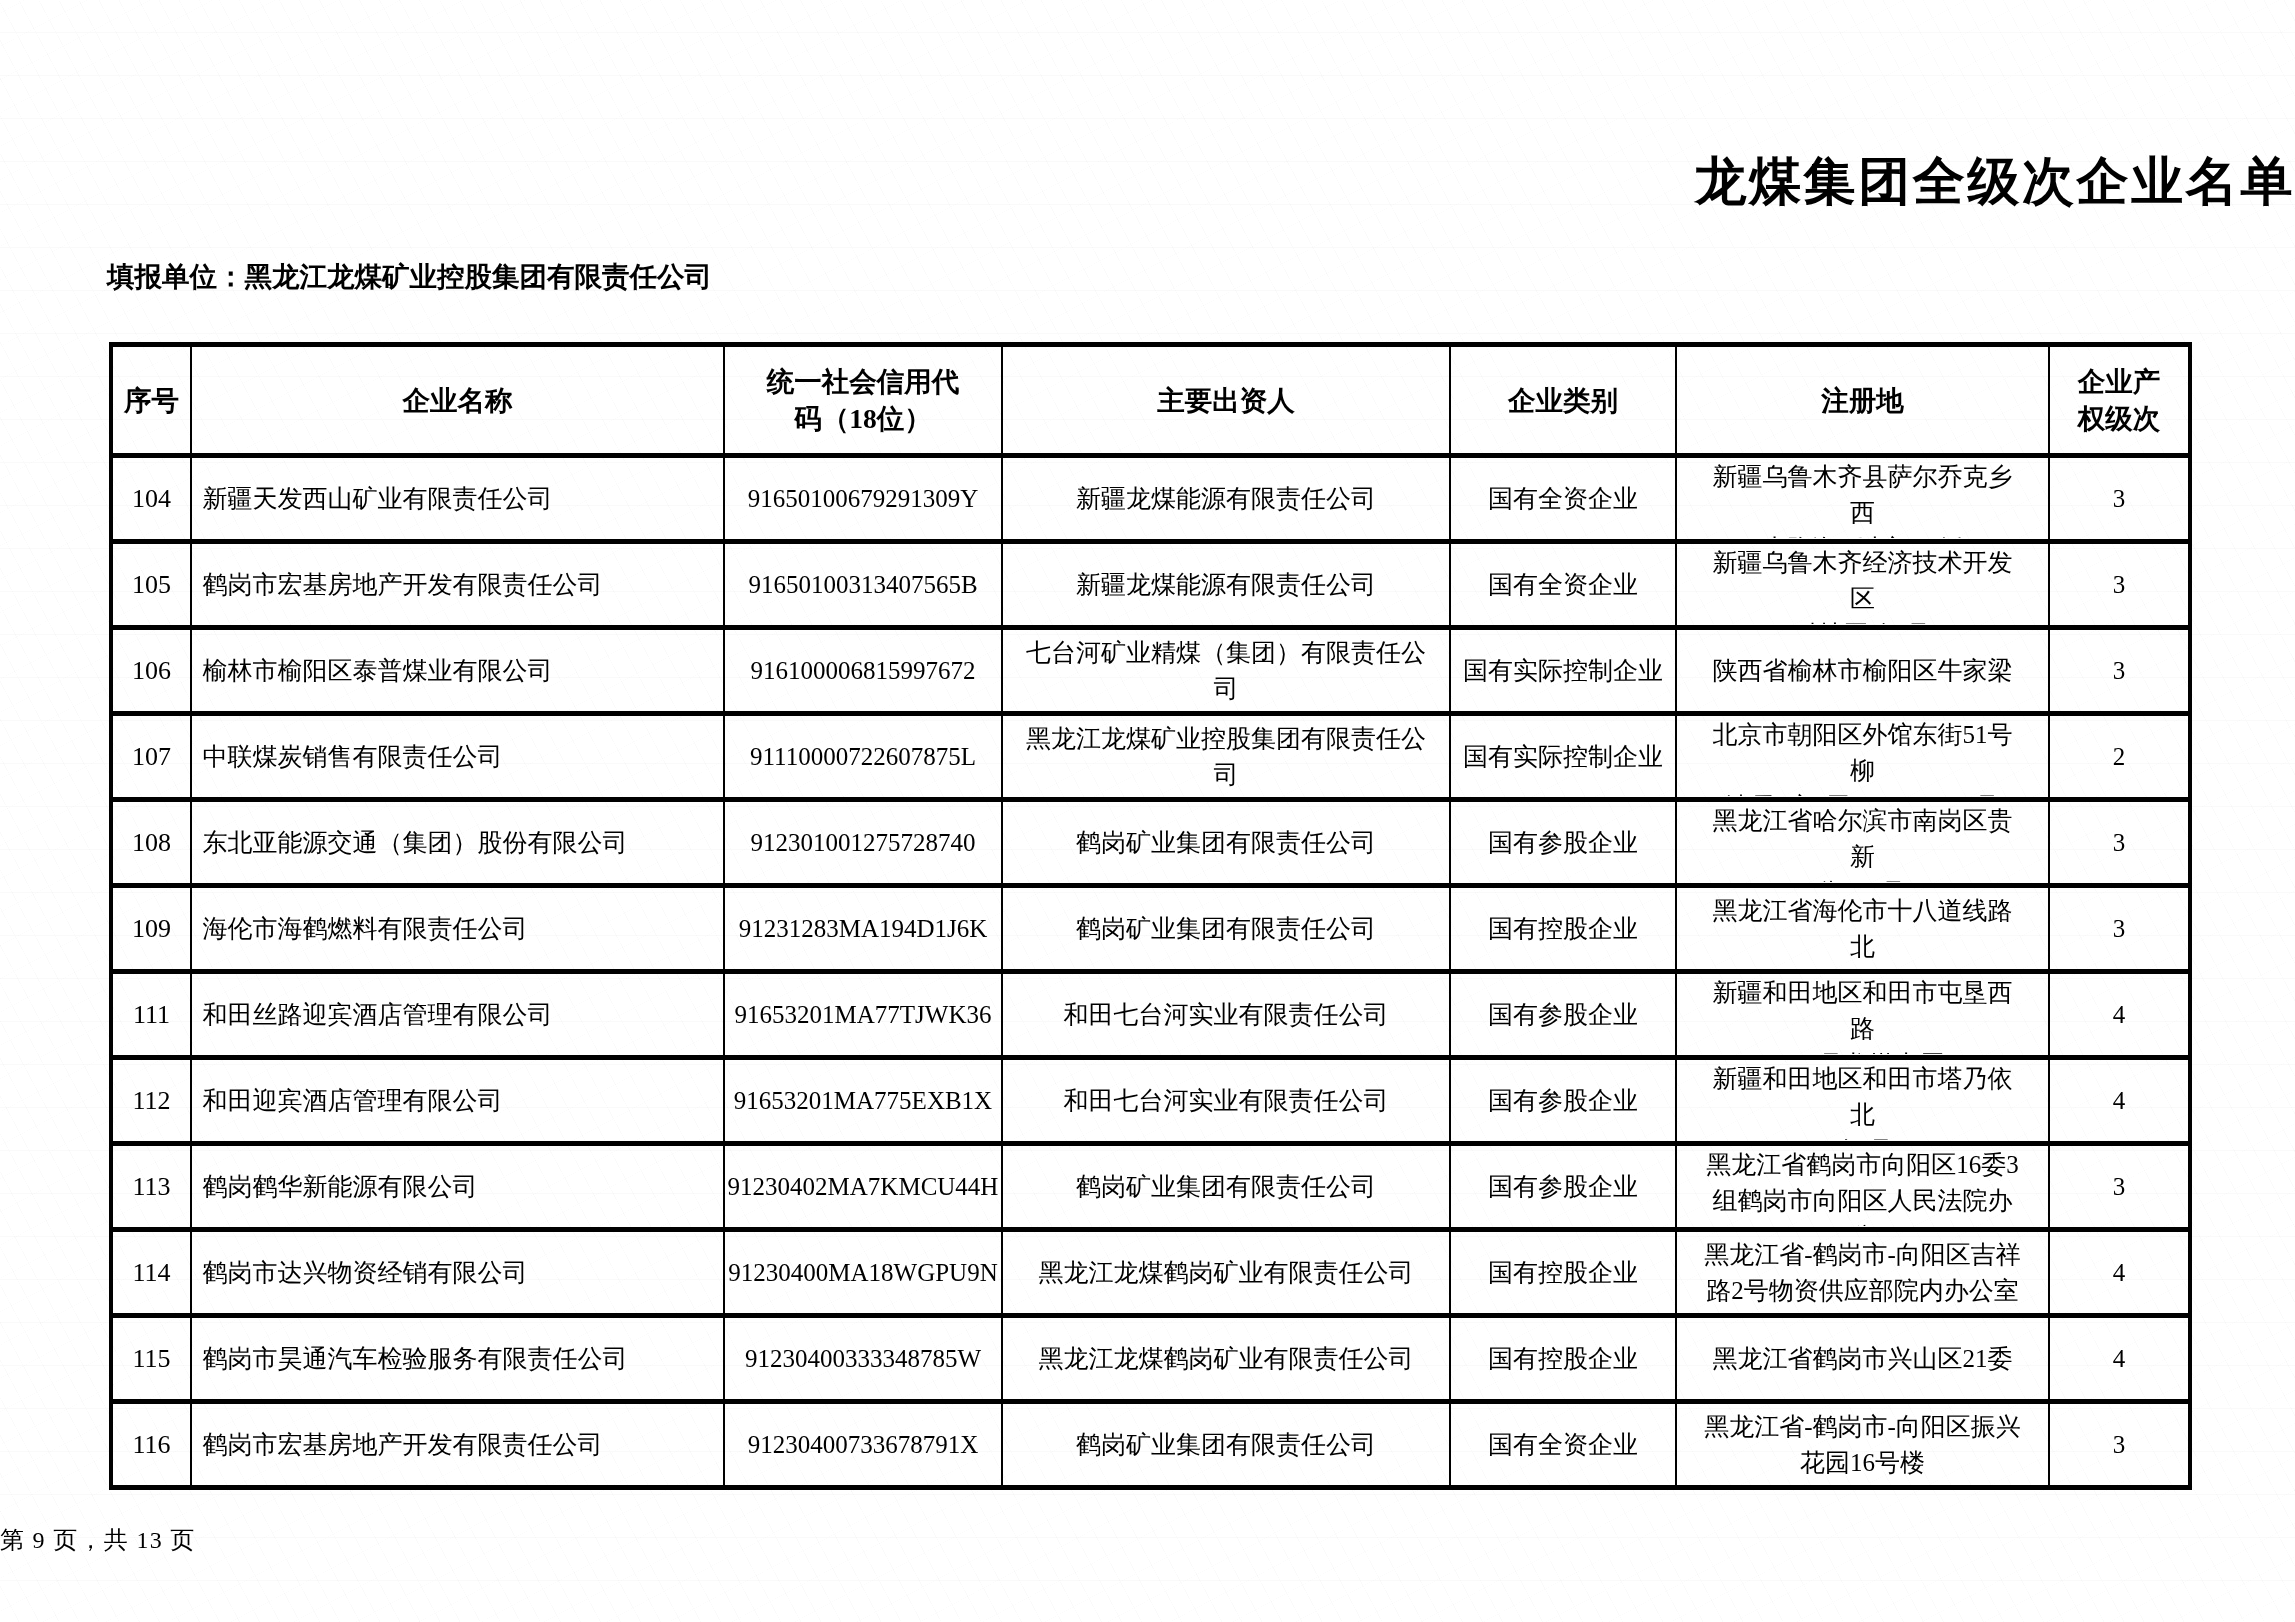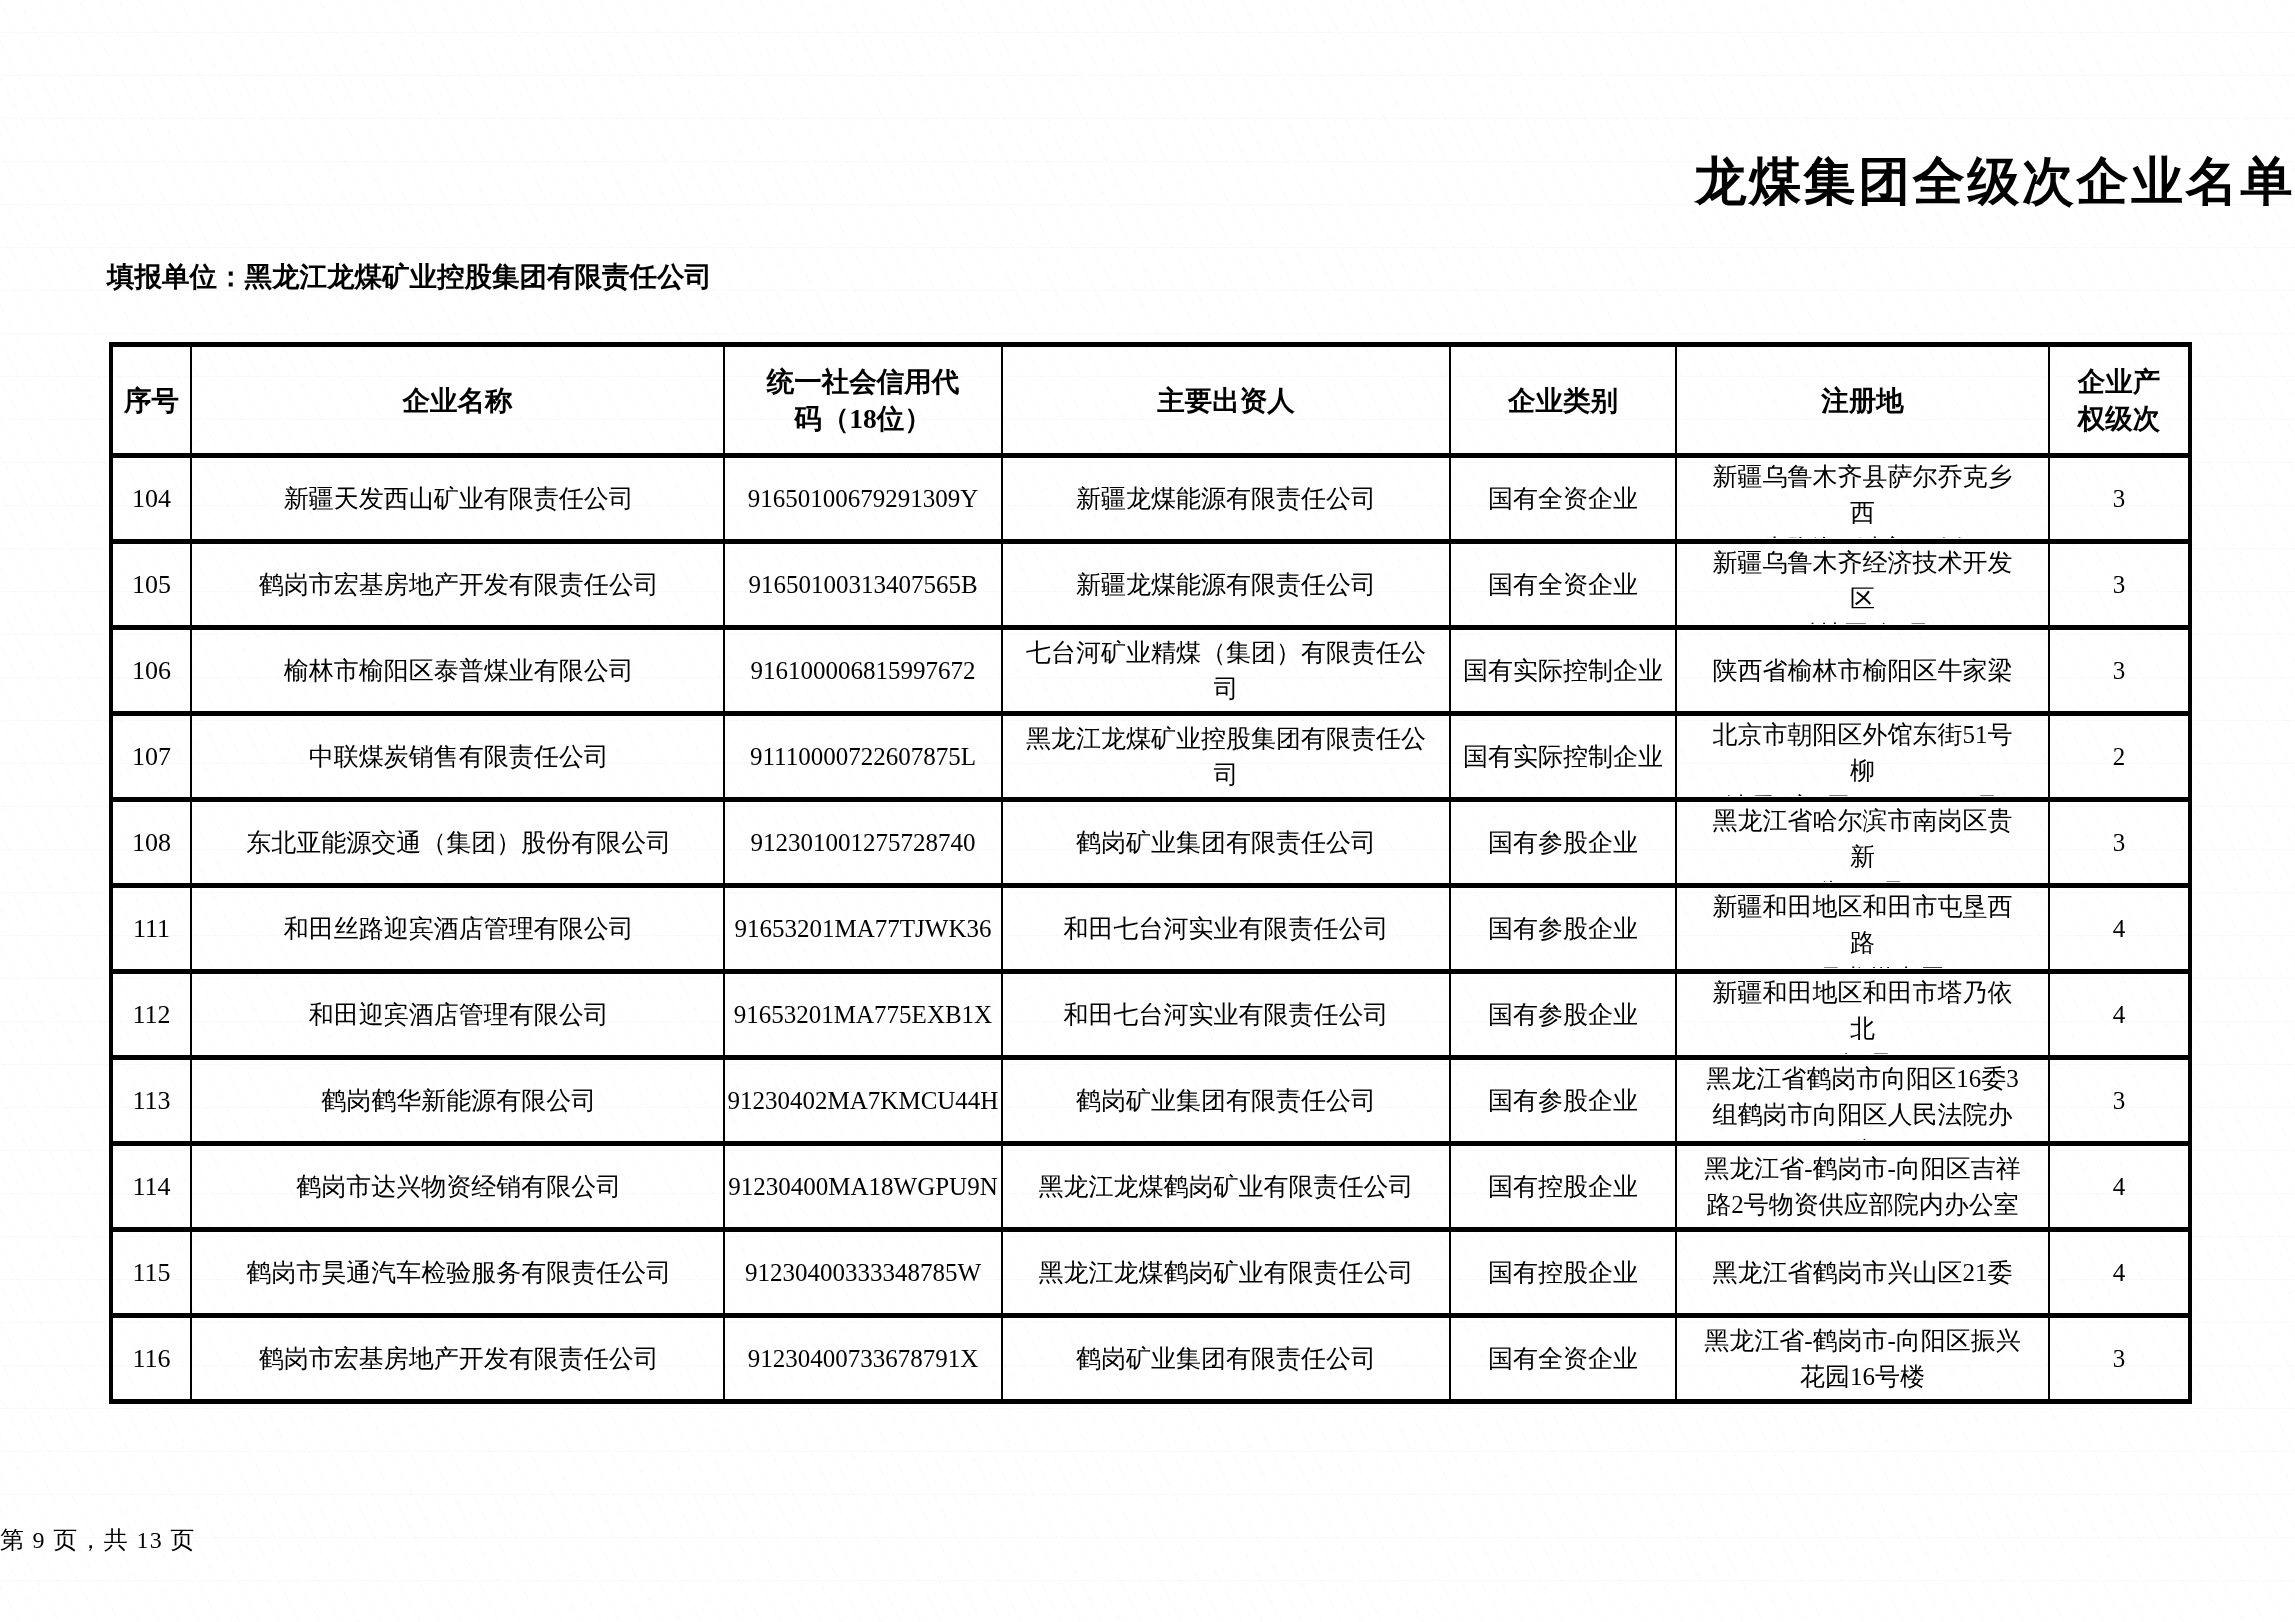--- a/index.html
+++ b/index.html
@@ -80,21 +80,21 @@
   }
   td .cell {
     font-size: 25px;
     line-height: 36px;
     text-align: center;
     white-space: pre-line;
     max-height: 79px;
     overflow: hidden;
   }
   td.c-name .cell {
-    text-align: center;
+    text-align: left;
     padding: 0 7.9px 0 10.5px;
   }
   td.c-no .cell   { font-size: 26px; }
   td.c-code .cell { white-space: nowrap; letter-spacing: 0px; }
   td.c-investor .cell { padding: 0 18.3px; }
   td.c-address .cell  { padding: 0 25px; }
   .page-footer {
     position: absolute;
     top: 1524px;
     left: 0;
@@ -268,20 +268,43 @@
           <td class="c-address">
             <div class="cell">黑龙江省哈尔滨市南岗区贵新
 街170号</div>
           </td>
           <td class="c-level">
             <div class="cell">3</div>
           </td>
         </tr>
         <tr>
           <td class="c-no">
+            <div class="cell">109</div>
+          </td>
+          <td class="c-name">
+            <div class="cell">海伦市海鹤燃料有限责任公司</div>
+          </td>
+          <td class="c-code">
+            <div class="cell">91231283MA194D1J6K</div>
+          </td>
+          <td class="c-investor">
+            <div class="cell">鹤岗矿业集团有限责任公司</div>
+          </td>
+          <td class="c-category">
+            <div class="cell">国有控股企业</div>
+          </td>
+          <td class="c-address">
+            <div class="cell">黑龙江省海伦市十八道线路北</div>
+          </td>
+          <td class="c-level">
+            <div class="cell">3</div>
+          </td>
+        </tr>
+        <tr>
+          <td class="c-no">
             <div class="cell">111</div>
           </td>
           <td class="c-name">
             <div class="cell">和田丝路迎宾酒店管理有限公司</div>
           </td>
           <td class="c-code">
             <div class="cell">91653201MA77TJWK36</div>
           </td>
           <td class="c-investor">
             <div class="cell">和田七台河实业有限责任公司</div>

